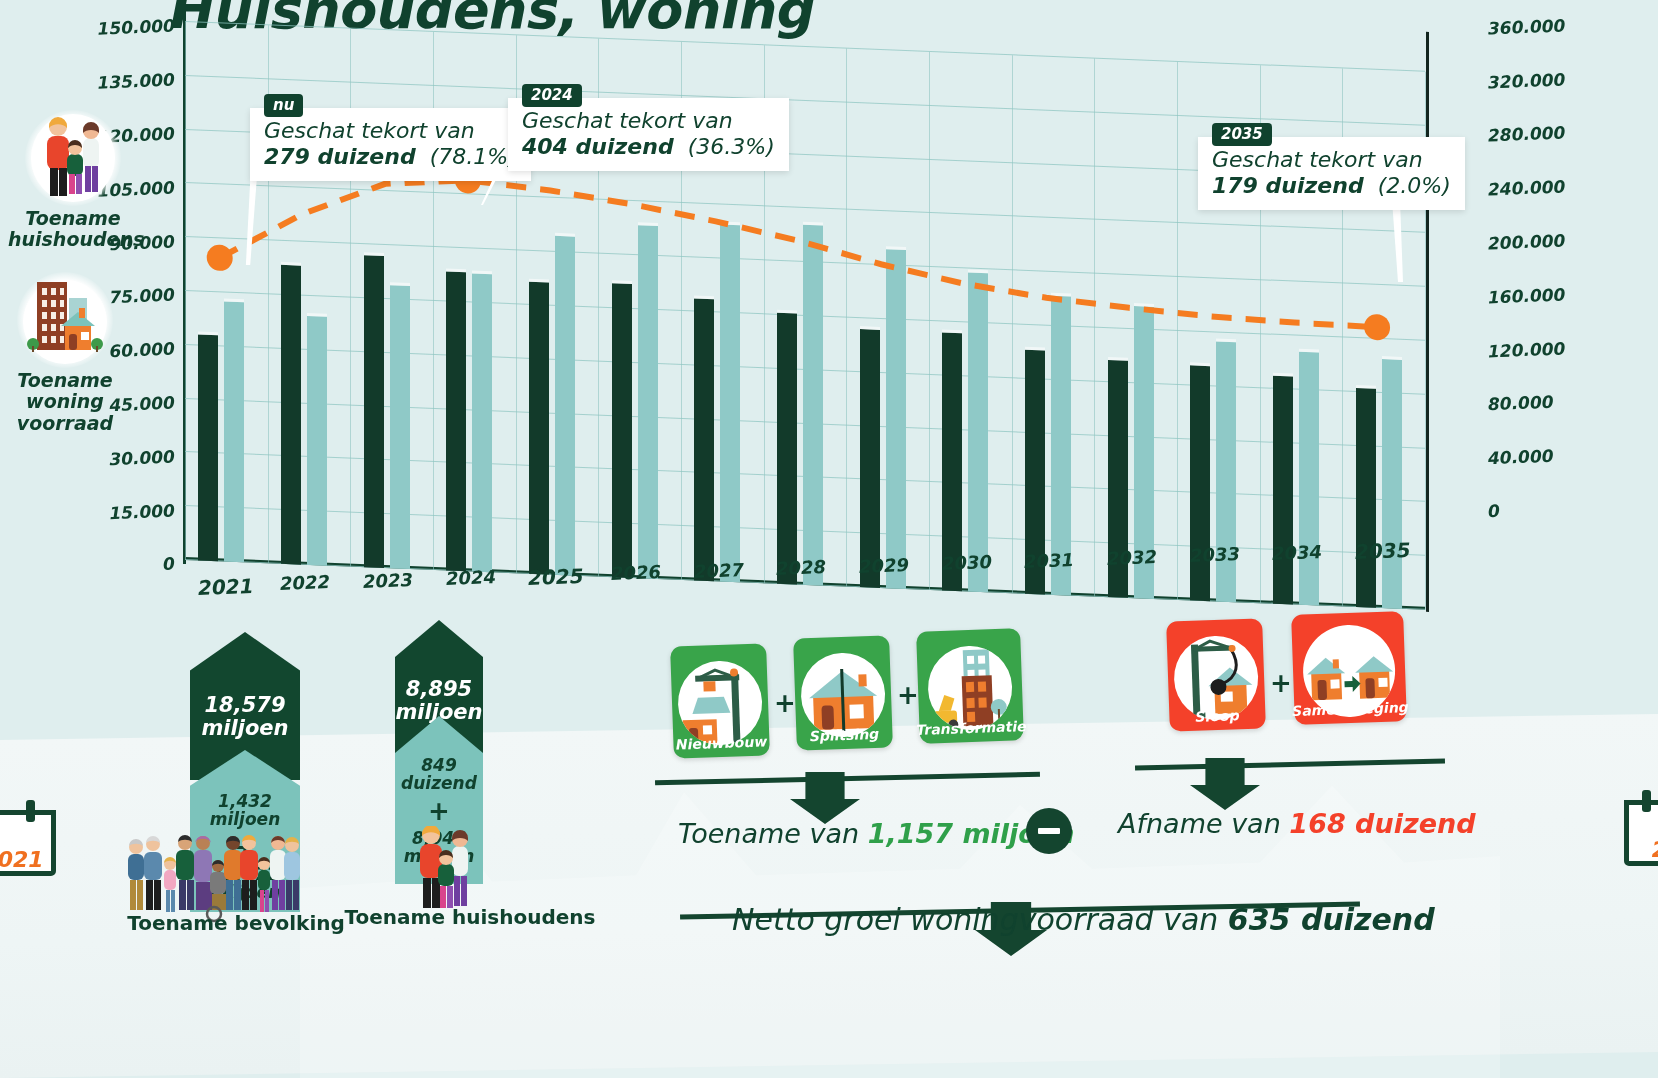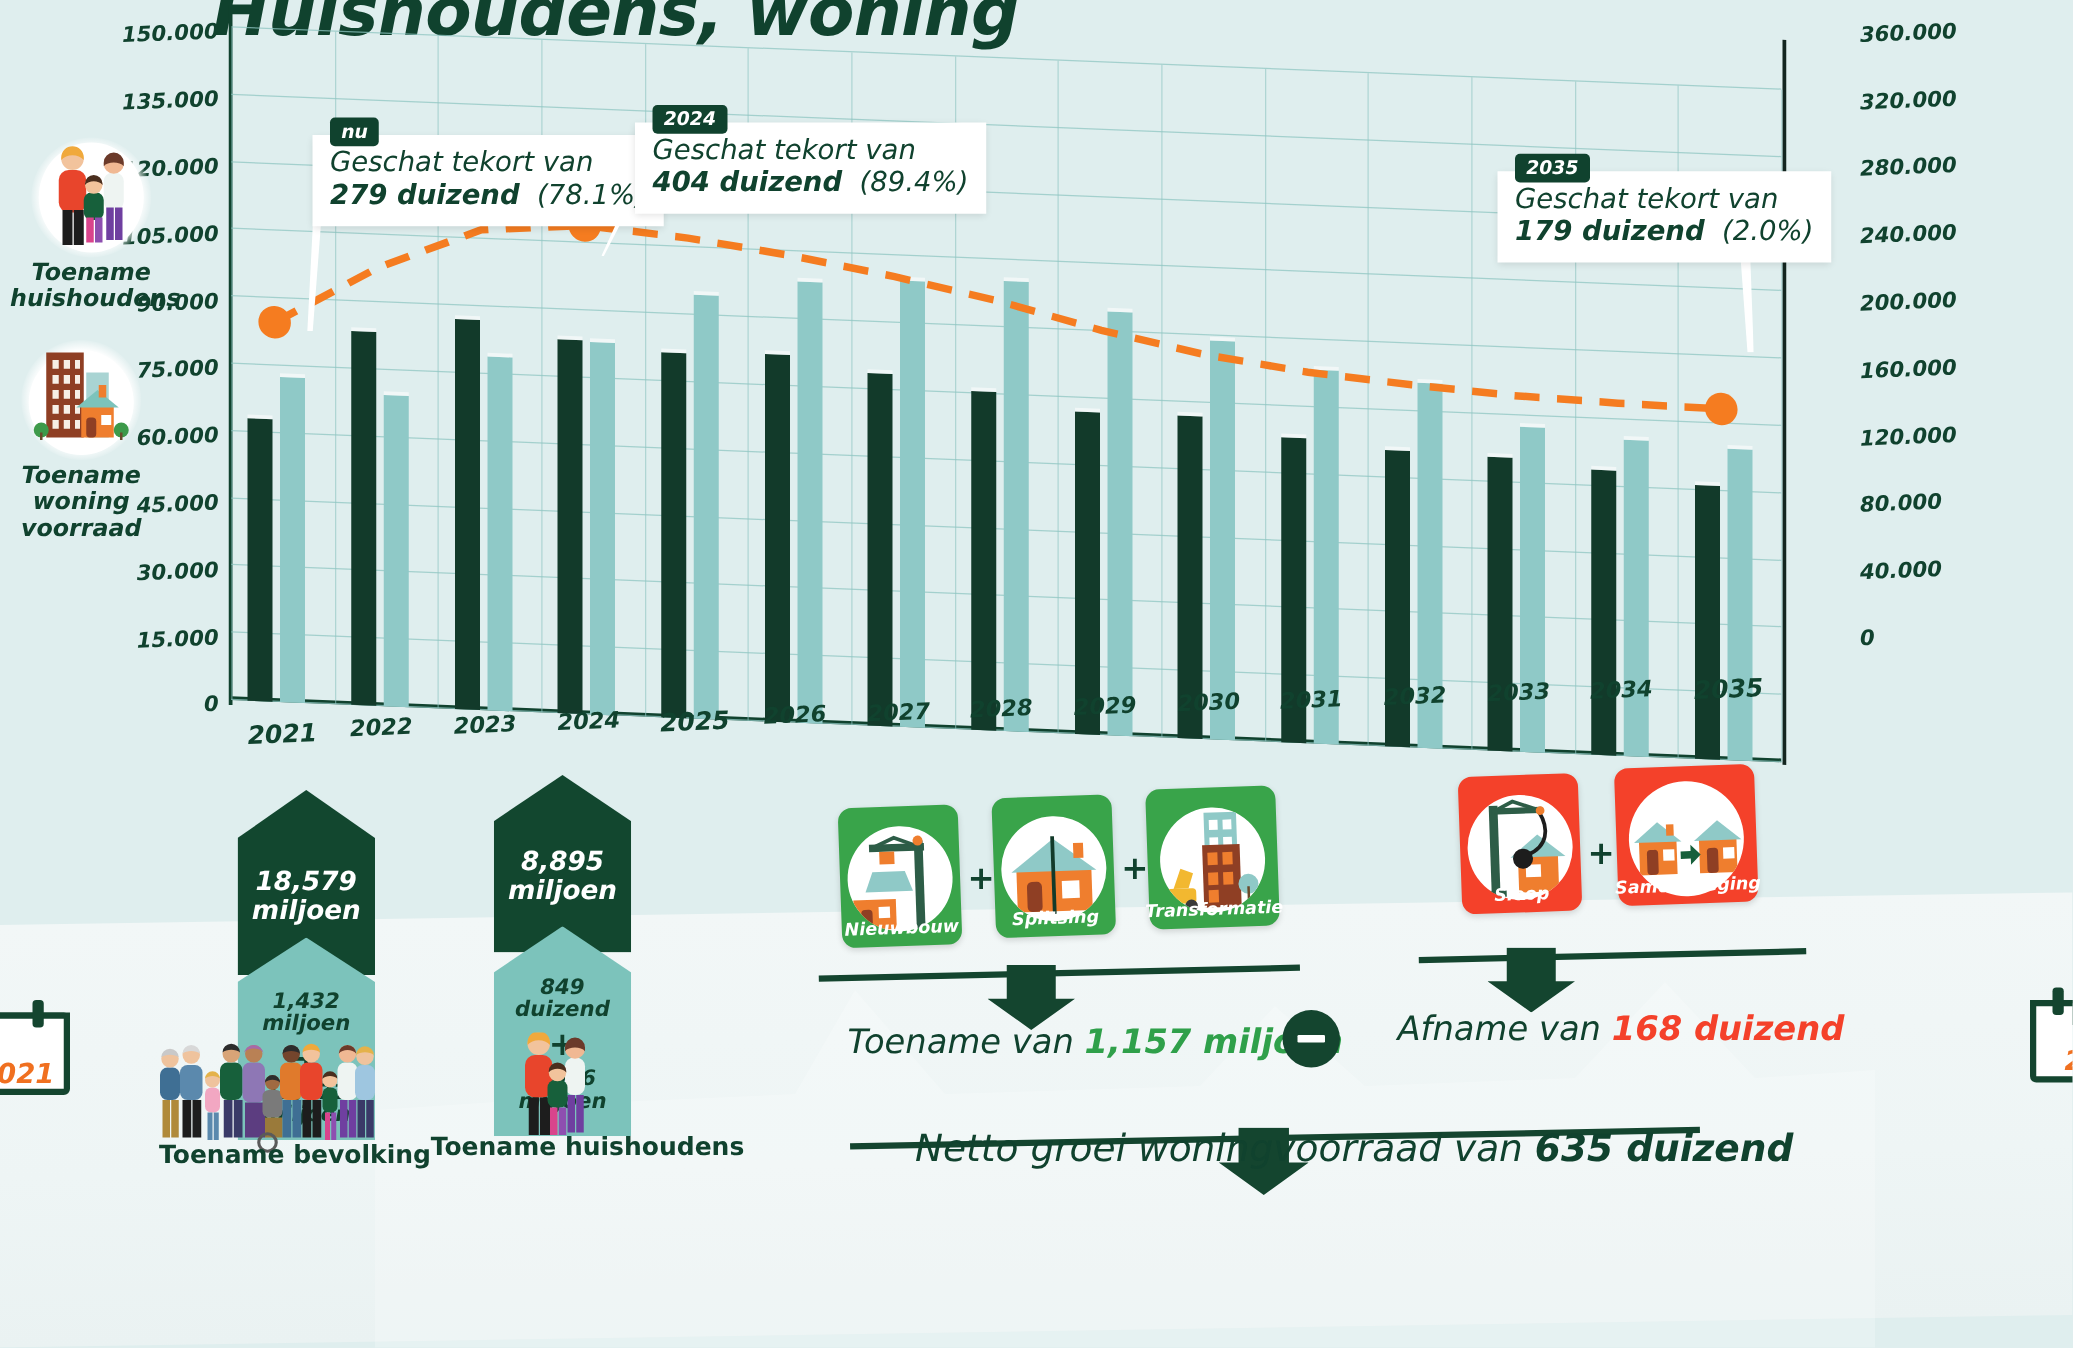--- a/index.html
+++ b/index.html
@@ -328,21 +328,21 @@
       &nbsp;<span>(78.1%)</span>
     </div>
   </div>
 
   <div class="stem" style="left:481px; top:170px; width:20px; height:35px; clip-path:polygon(80% 0,100% 0,10% 100%,0 100%);"></div>
   <div class="callout" style="left:508px; top:98px;">
     <div class="cal-tag">2024</div>
     <div class="cal-l1">Geschat tekort van</div>
     <div class="cal-l2">
       <b>404 duizend</b>
-      &nbsp;<span>(89.4%)</span>
+      &nbsp;<span>(36.3%)</span>
     </div>
   </div>
 
   <div class="stem" style="left:1386px; top:200px; width:20px; height:82px; clip-path:polygon(30% 0,70% 0,85% 100%,60% 100%);"></div>
   <div class="callout" style="left:1198px; top:137px;">
     <div class="cal-tag">2035</div>
     <div class="cal-l1">Geschat tekort van</div>
     <div class="cal-l2">
       <b>179 duizend</b>
       &nbsp;<span>(2.0%)</span>
@@ -439,28 +439,28 @@
       <rect x="160" y="20" width="16" height="28" rx="6" fill="#9ec6e0"></rect>
         <rect x="162" y="48" width="6" height="30" fill="#3a3a68"></rect>
         <rect x="169" y="48" width="6" height="30" fill="#3a3a68"></rect>
         <circle cx="168" cy="13" r="7" fill="#efc39d"></circle>
         <path d="M161 12a7 7 0 0114 0c-3-3-11-3-14 0z" fill="#e4b24a"></path>
     </g>
   </svg>
 </div>
 <div class="pent-caption" style="left:106px; top:911px; width:260px;">Toename bevolking</div>
 
-<div class="pent" style="left:395px; top:620px; width:110px; height:280px;">
+<div class="pent" style="left:395px; top:620px; width:88px; height:280px;">
   <div class="pent-top" style="height:142px;">
     <div class="pent-num" style="margin-top:20px;">
       <span>8,895</span><br>
       <span>miljoen</span>
     </div>
   </div>
-  <div class="pent-bot" style="top:121px; height:168px;">
+  <div class="pent-bot" style="top:96px; height:168px;">
     <div class="pent-num small" style="margin-top:40px;">
       <span>849</span><br>
       <span>duizend</span>
     </div>
     <div class="plus">+</div>
     <div class="pent-num small">
       <span>8,046</span><br>
       <span>miljoen</span>
     </div>
   </div>

